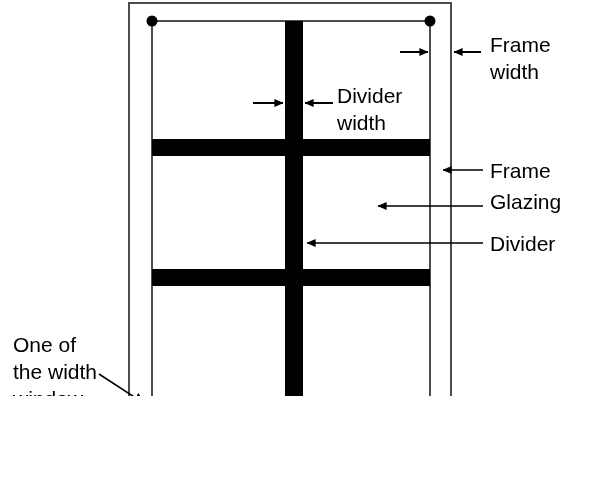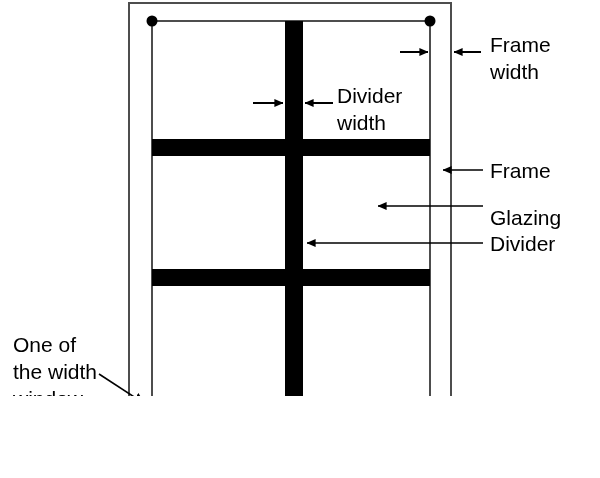--- a/index.html
+++ b/index.html
@@ -81,21 +81,21 @@
   </svg>
 
   <div class="lbl lbl-multiline" style="left:490px; top:31px;">Frame
 width</div>
 
   <div class="lbl lbl-multiline" style="left:337px; top:82px;">Divider
 width</div>
 
   <div class="lbl" style="left:490px; top:157px;">Frame</div>
 
-  <div class="lbl" style="left:490px; top:204px;">Glazing</div>
+  <div class="lbl" style="left:490px; top:188px;">Glazing</div>
 
   <div class="lbl" style="left:490px; top:230px;">Divider</div>
 
   <div class="lbl lbl-multiline" style="left:13px; top:331px;">One of
 the width
 window
 vertices</div>
 
 </div>
 

